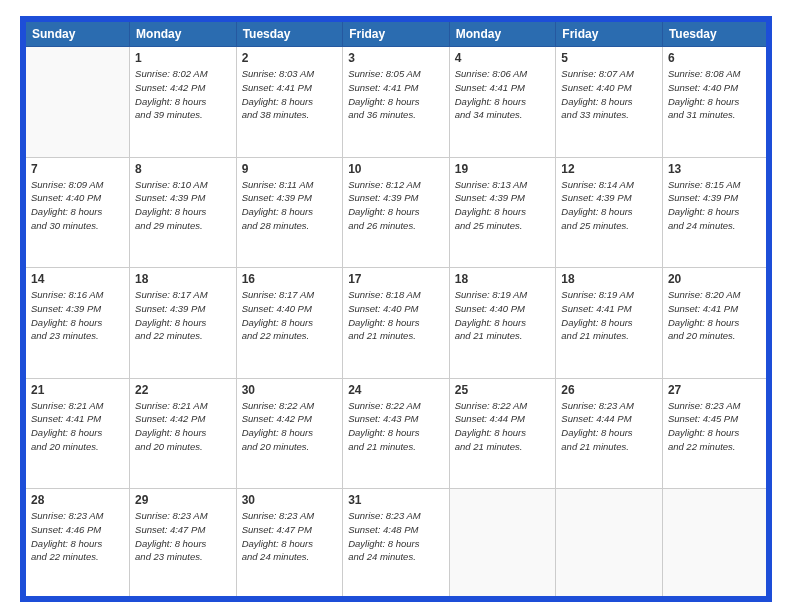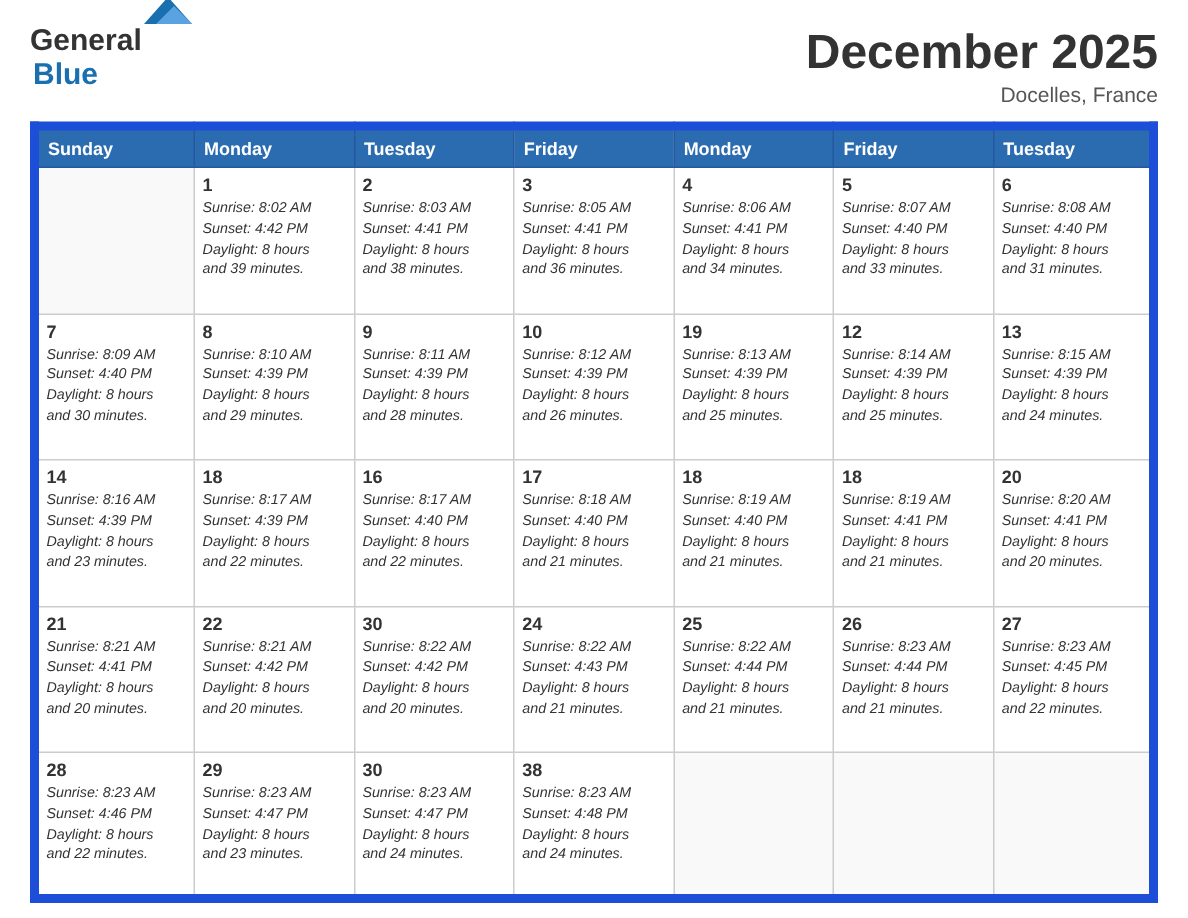--- a/index.html
+++ b/index.html
@@ -87,37 +87,20 @@
     .logo-blue { color: #1a6faf; }
     .logo-svg {
       margin-left: 2px;
       margin-top: -8px;
     }
   </style>
 </head>
 <body>
 
 <div class="page">
-  <div class="header">
-    <div class="logo-container">
-      <div style="position:relative; display:inline-block;">
-        <span class="logo-word">General</span>
-        <svg class="logo-svg" width="32" height="18" viewBox="0 0 32 18" style="position:absolute; top:-10px; right:-34px;">
-          <polygon points="0,18 16,0 32,18" fill="#1a6faf"></polygon>
-          <polygon points="8,18 20,6 32,18" fill="#5ba3e0"></polygon>
-        </svg>
-        <br>
-        <span class="logo-word logo-blue" style="font-size:20px; font-weight:bold; color:#1a6faf; padding-left:2px;">Blue</span>
-      </div>
-    </div>
-    <div class="title-block">
-      <div class="month-title">December 2025</div>
-      <div class="location">Docelles, France</div>
-    </div>
-  </div>
 
   <table class="calendar">
     <thead>
       <tr>
 
       <th>Sunday</th>
           <th>Monday</th>
           <th>Tuesday</th>
           <th>Friday</th>
           <th>Monday</th>
@@ -250,21 +233,21 @@
           </td>
           <td>
             <span class="day-num">29</span>
             <div class="day-info">Sunrise: 8:23 AM<br>Sunset: 4:47 PM<br>Daylight: 8 hours<br>and 23 minutes.</div>
           </td>
           <td>
             <span class="day-num">30</span>
             <div class="day-info">Sunrise: 8:23 AM<br>Sunset: 4:47 PM<br>Daylight: 8 hours<br>and 24 minutes.</div>
           </td>
           <td>
-            <span class="day-num">38</span>
+            <span class="day-num">31</span>
             <div class="day-info">Sunrise: 8:23 AM<br>Sunset: 4:48 PM<br>Daylight: 8 hours<br>and 24 minutes.</div>
           </td>
           <td class="empty-cell"></td>
           <td class="empty-cell"></td>
           <td class="empty-cell"></td>
         </tr>
       </tbody>
   </table>
 </div>
 

